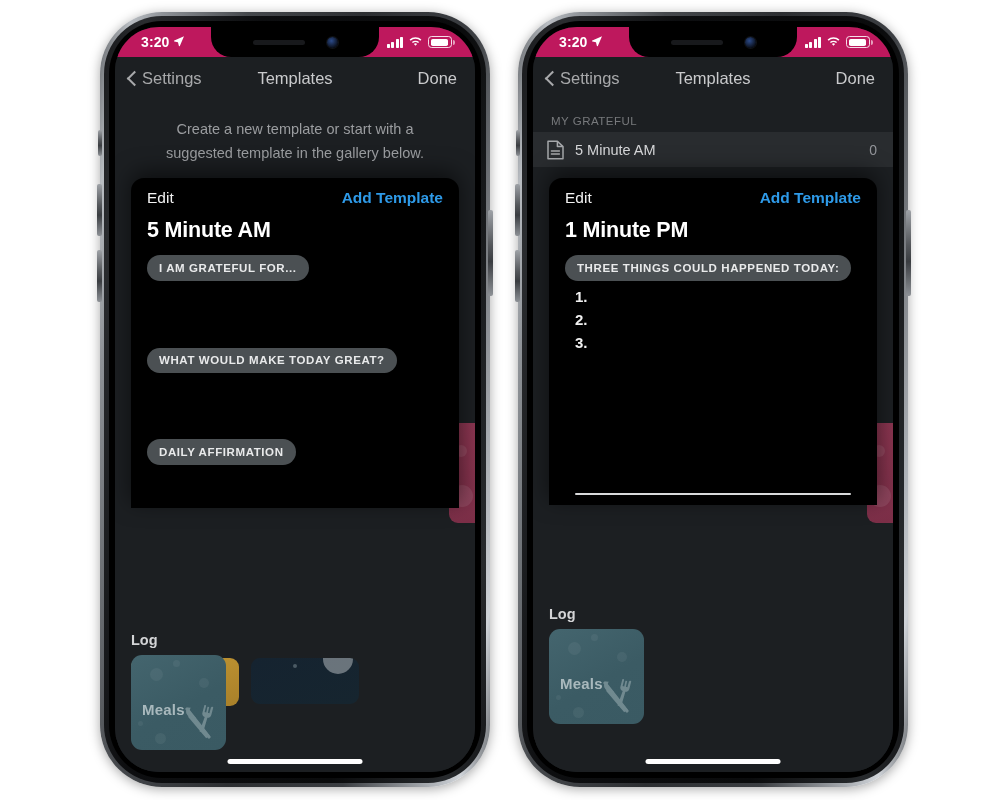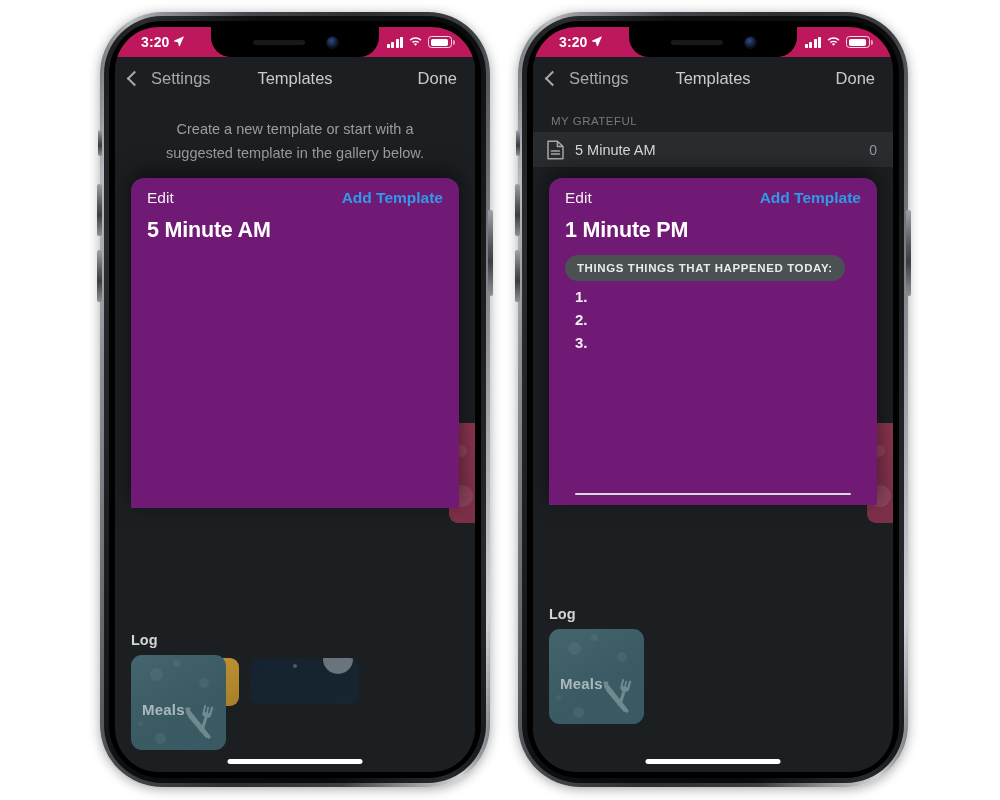--- a/index.html
+++ b/index.html
@@ -70,21 +70,21 @@
   .battery::after{ content:""; position:absolute; right:-3.5px; top:3.2px; width:2px; height:5px;
     background:rgba(255,255,255,.6); border-radius:0 2px 2px 0; }
   .battery i{ position:absolute; left:1.5px; top:1.5px; bottom:1.5px; width:17px;
     background:#fff; border-radius:1.8px; display:block; }
 
   
   .navbar{
     position:relative; height:42px; background:#1c1f22; display:flex; align-items:center;
     justify-content:space-between; padding:0 18px 0 14px; z-index:20;
   }
-  .nav-back{ display:flex; align-items:center; gap:9px; color:#a8a9ab; font-size:16.5px; }
+  .nav-back{ display:flex; align-items:center; gap:0; color:#a8a9ab; font-size:16.5px; }
   .chev{ width:11px; height:11px; border-left:2.2px solid #a8a9ab; border-bottom:2.2px solid #a8a9ab;
     transform:rotate(45deg); margin-right:2px; }
   .nav-title{ color:#c9cacc; font-size:16.5px; position:absolute; left:0; right:0; text-align:center; pointer-events:none; }
   .nav-done{ color:#c9cacc; font-size:16.5px; }
 
   
   .content{ position:relative; height:calc(100% - 72px); background:#1c1f22; }
 
   .empty-msg{ padding:18px 44px 0; text-align:center; color:#9b9da0;
     font-size:14.5px; line-height:24px; }
@@ -119,21 +119,21 @@
     background:linear-gradient(150deg,#44656e 0%,#3b5b64 55%,#3a5a63 100%);
     position:relative; overflow:hidden; }
   .meals-card .label{ position:absolute; left:11px; top:46px; color:#a9b9bd;
     font-size:15px; font-weight:bold; letter-spacing:.2px; }
   .meals-card .bubble{ position:absolute; border-radius:50%; background:rgba(255,255,255,.055); }
   .utensils{ position:absolute; right:7px; bottom:6px; width:40px; height:40px; opacity:.33; }
 
   
   .modal{
     position:absolute; left:16px; right:16px; border-radius:13px 13px 0 0;
-    background:#701a75; z-index:15; box-shadow:0 -6px 22px rgba(0,0,0,.55);
+    background:#000000; z-index:15; box-shadow:0 -6px 22px rgba(0,0,0,.55);
   }
   .modal-bar{ height:40px; display:flex; align-items:center; justify-content:space-between;
     padding:0 16px; }
   .modal-edit{ color:#f2f2f2; font-size:15.5px; }
   .modal-add{ color:#2e9ae8; font-size:15.5px; font-weight:bold; }
   .modal-title{ padding:0 16px; color:#fff; font-size:21.5px; font-weight:bold; letter-spacing:-.2px; }
 
   .chip{ display:inline-block; background:#4b5053; color:#e9eaeb; border-radius:14px;
     padding:6.5px 12px 7px; font-size:11.5px; letter-spacing:.6px; font-weight:bold;
     margin:0 16px; }
@@ -244,20 +244,25 @@
             </svg>
           </div>
         </div>
 
         <div class="modal" style="top:79px; height:330px;">
           <div class="modal-bar">
             <span class="modal-edit">Edit</span>
             <span class="modal-add">Add Template</span>
           </div>
           <div class="modal-title">5 Minute AM</div>
+          <div style="margin-top:12px;">
+            <div style="margin-bottom:67px;"><span class="chip">I AM GRATEFUL FOR...</span></div>
+            <div style="margin-bottom:66px;"><span class="chip">WHAT WOULD MAKE TODAY GREAT?</span></div>
+            <div><span class="chip">DAILY AFFIRMATION</span></div>
+          </div>
         </div>
 
       </div>
 
       <div class="home-ind"></div>
     </div>
   </div>
 
   <div class="phone right">
     <div class="frame-outer"></div>
@@ -352,21 +357,21 @@
           </div>
         </div>
 
         <div class="modal" style="top:79px; height:327px;">
           <div class="modal-bar">
             <span class="modal-edit">Edit</span>
             <span class="modal-add">Add Template</span>
           </div>
           <div class="modal-title">1 Minute PM</div>
           <div style="margin-top:12px;">
-            <div><span class="chip">THINGS THINGS THAT HAPPENED TODAY:</span></div>
+            <div><span class="chip">THREE THINGS COULD HAPPENED TODAY:</span></div>
             <div class="numlist">
               <div>1.</div>
               <div>2.</div>
               <div>3.</div>
             </div>
           </div>
           <div class="cursor-line" style="bottom:10px;"></div>
         </div>
 
       </div>

